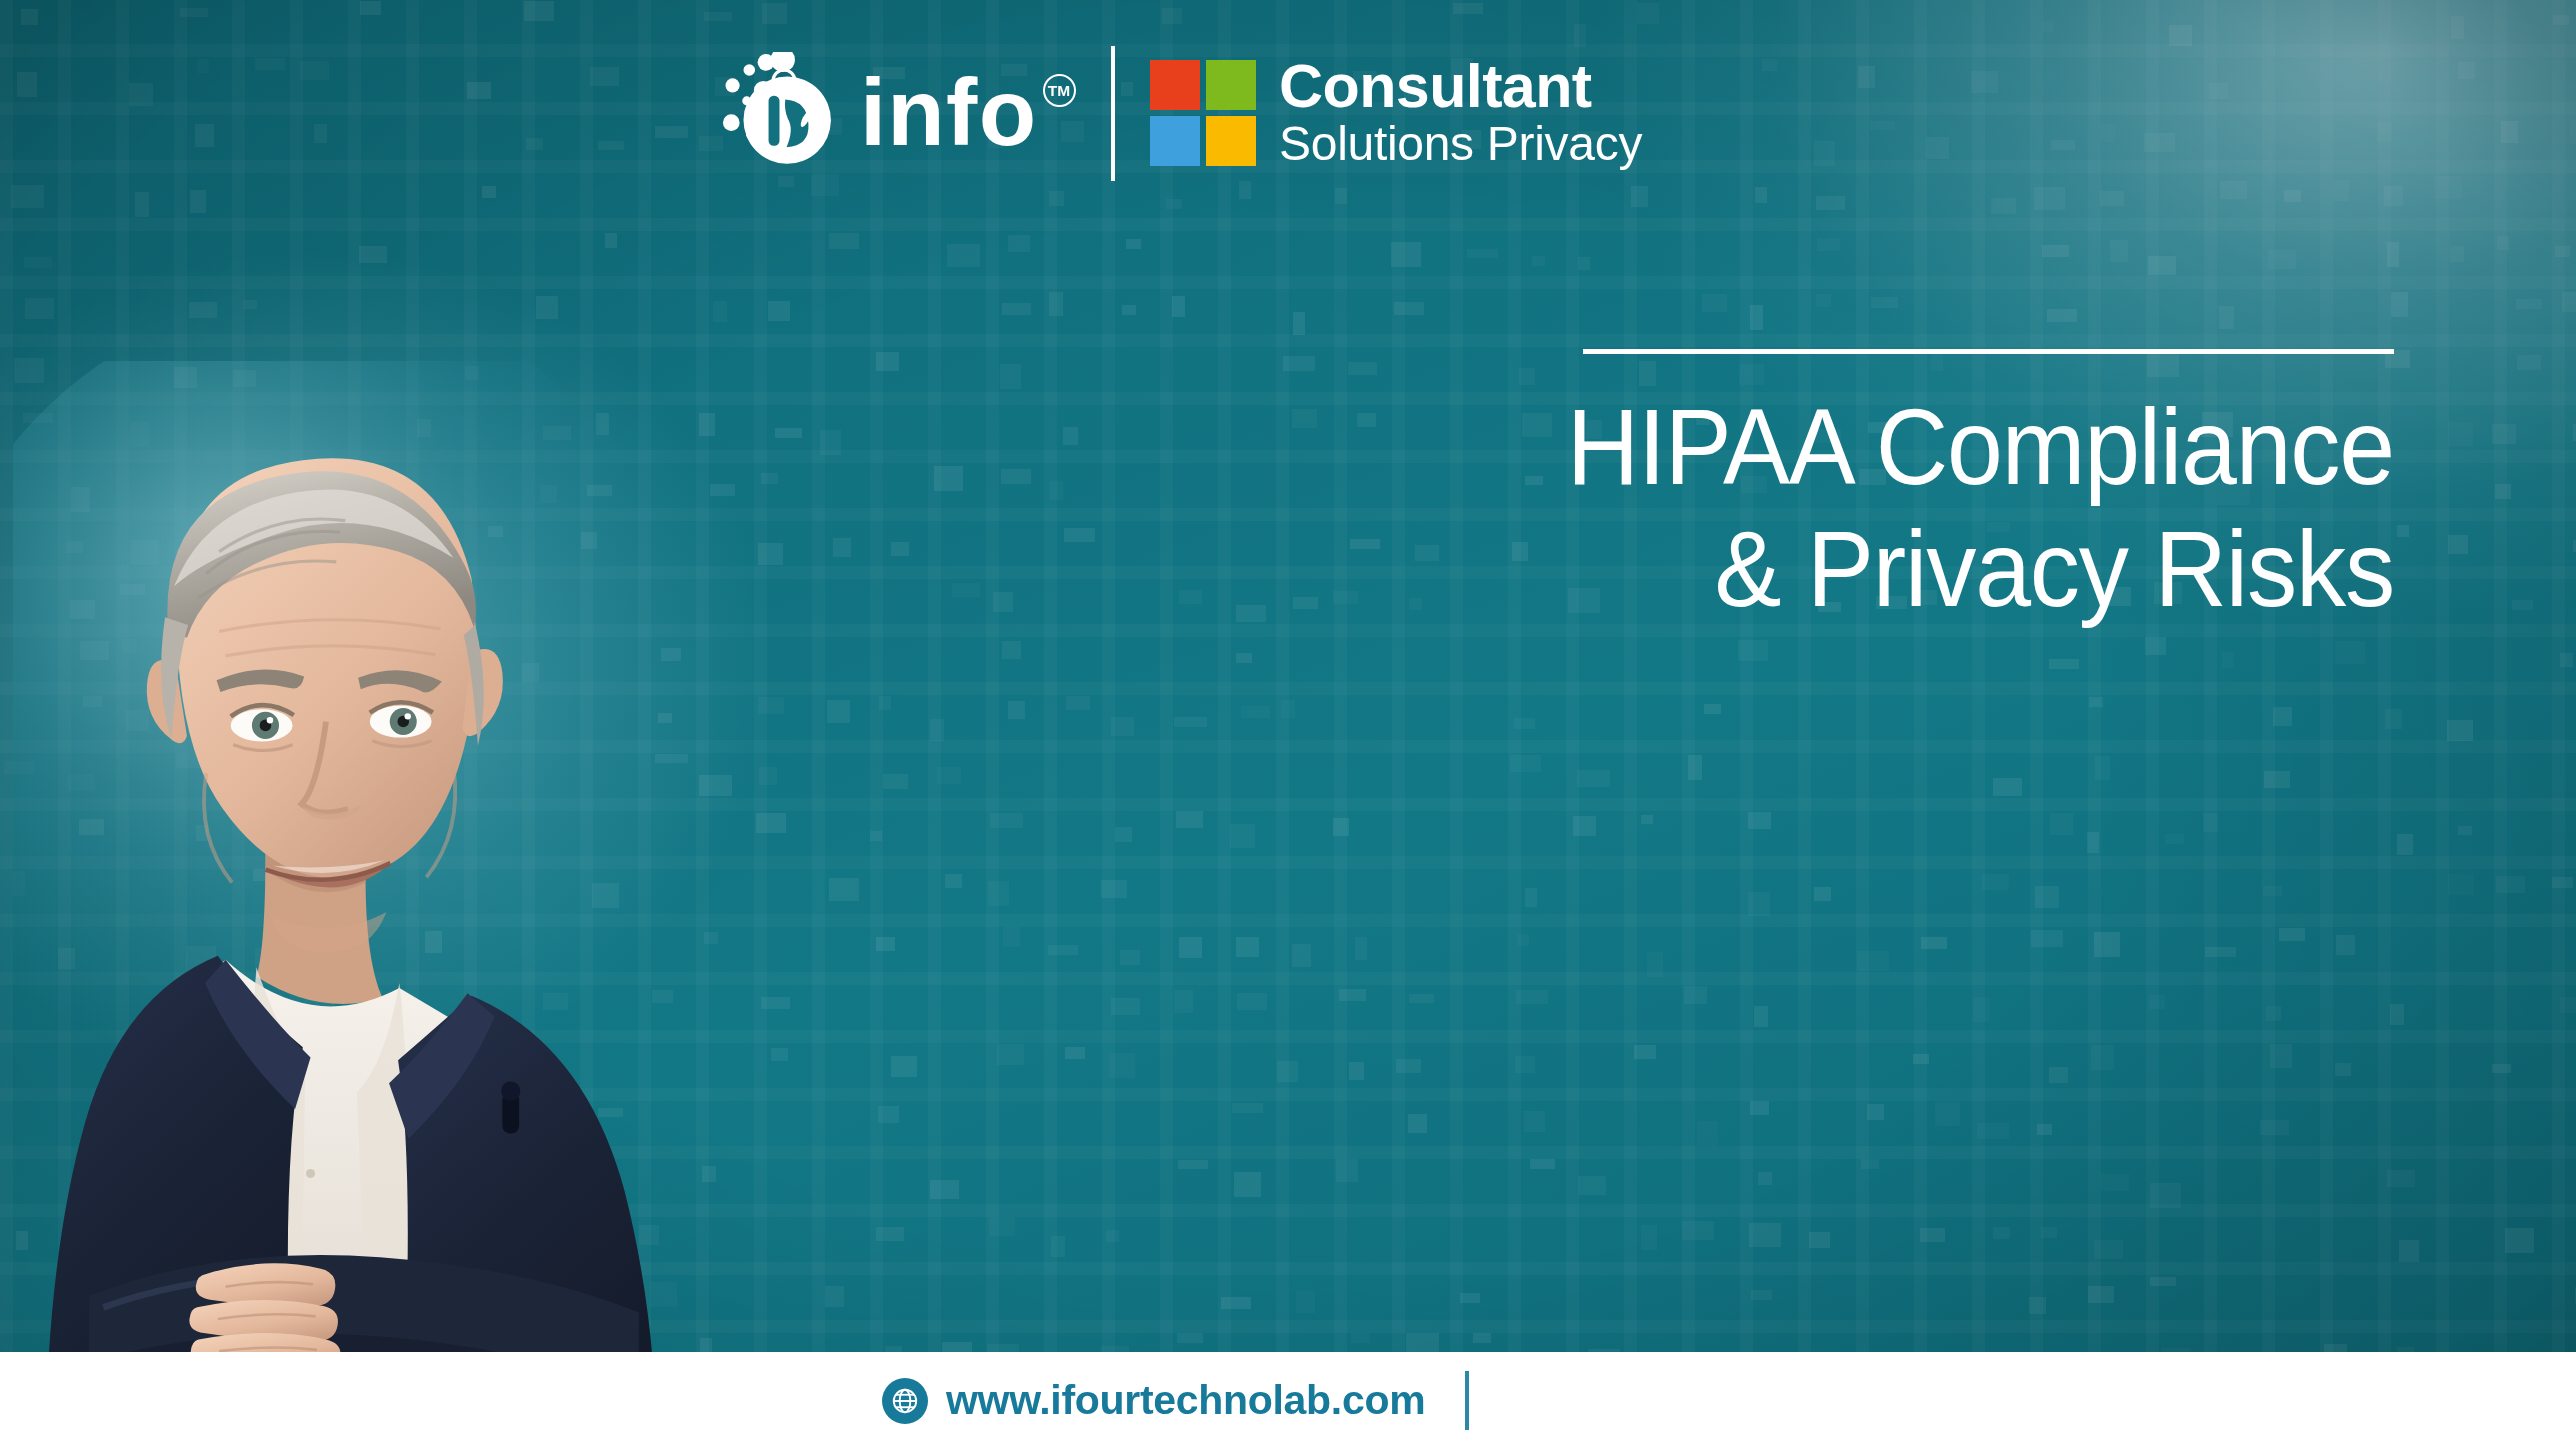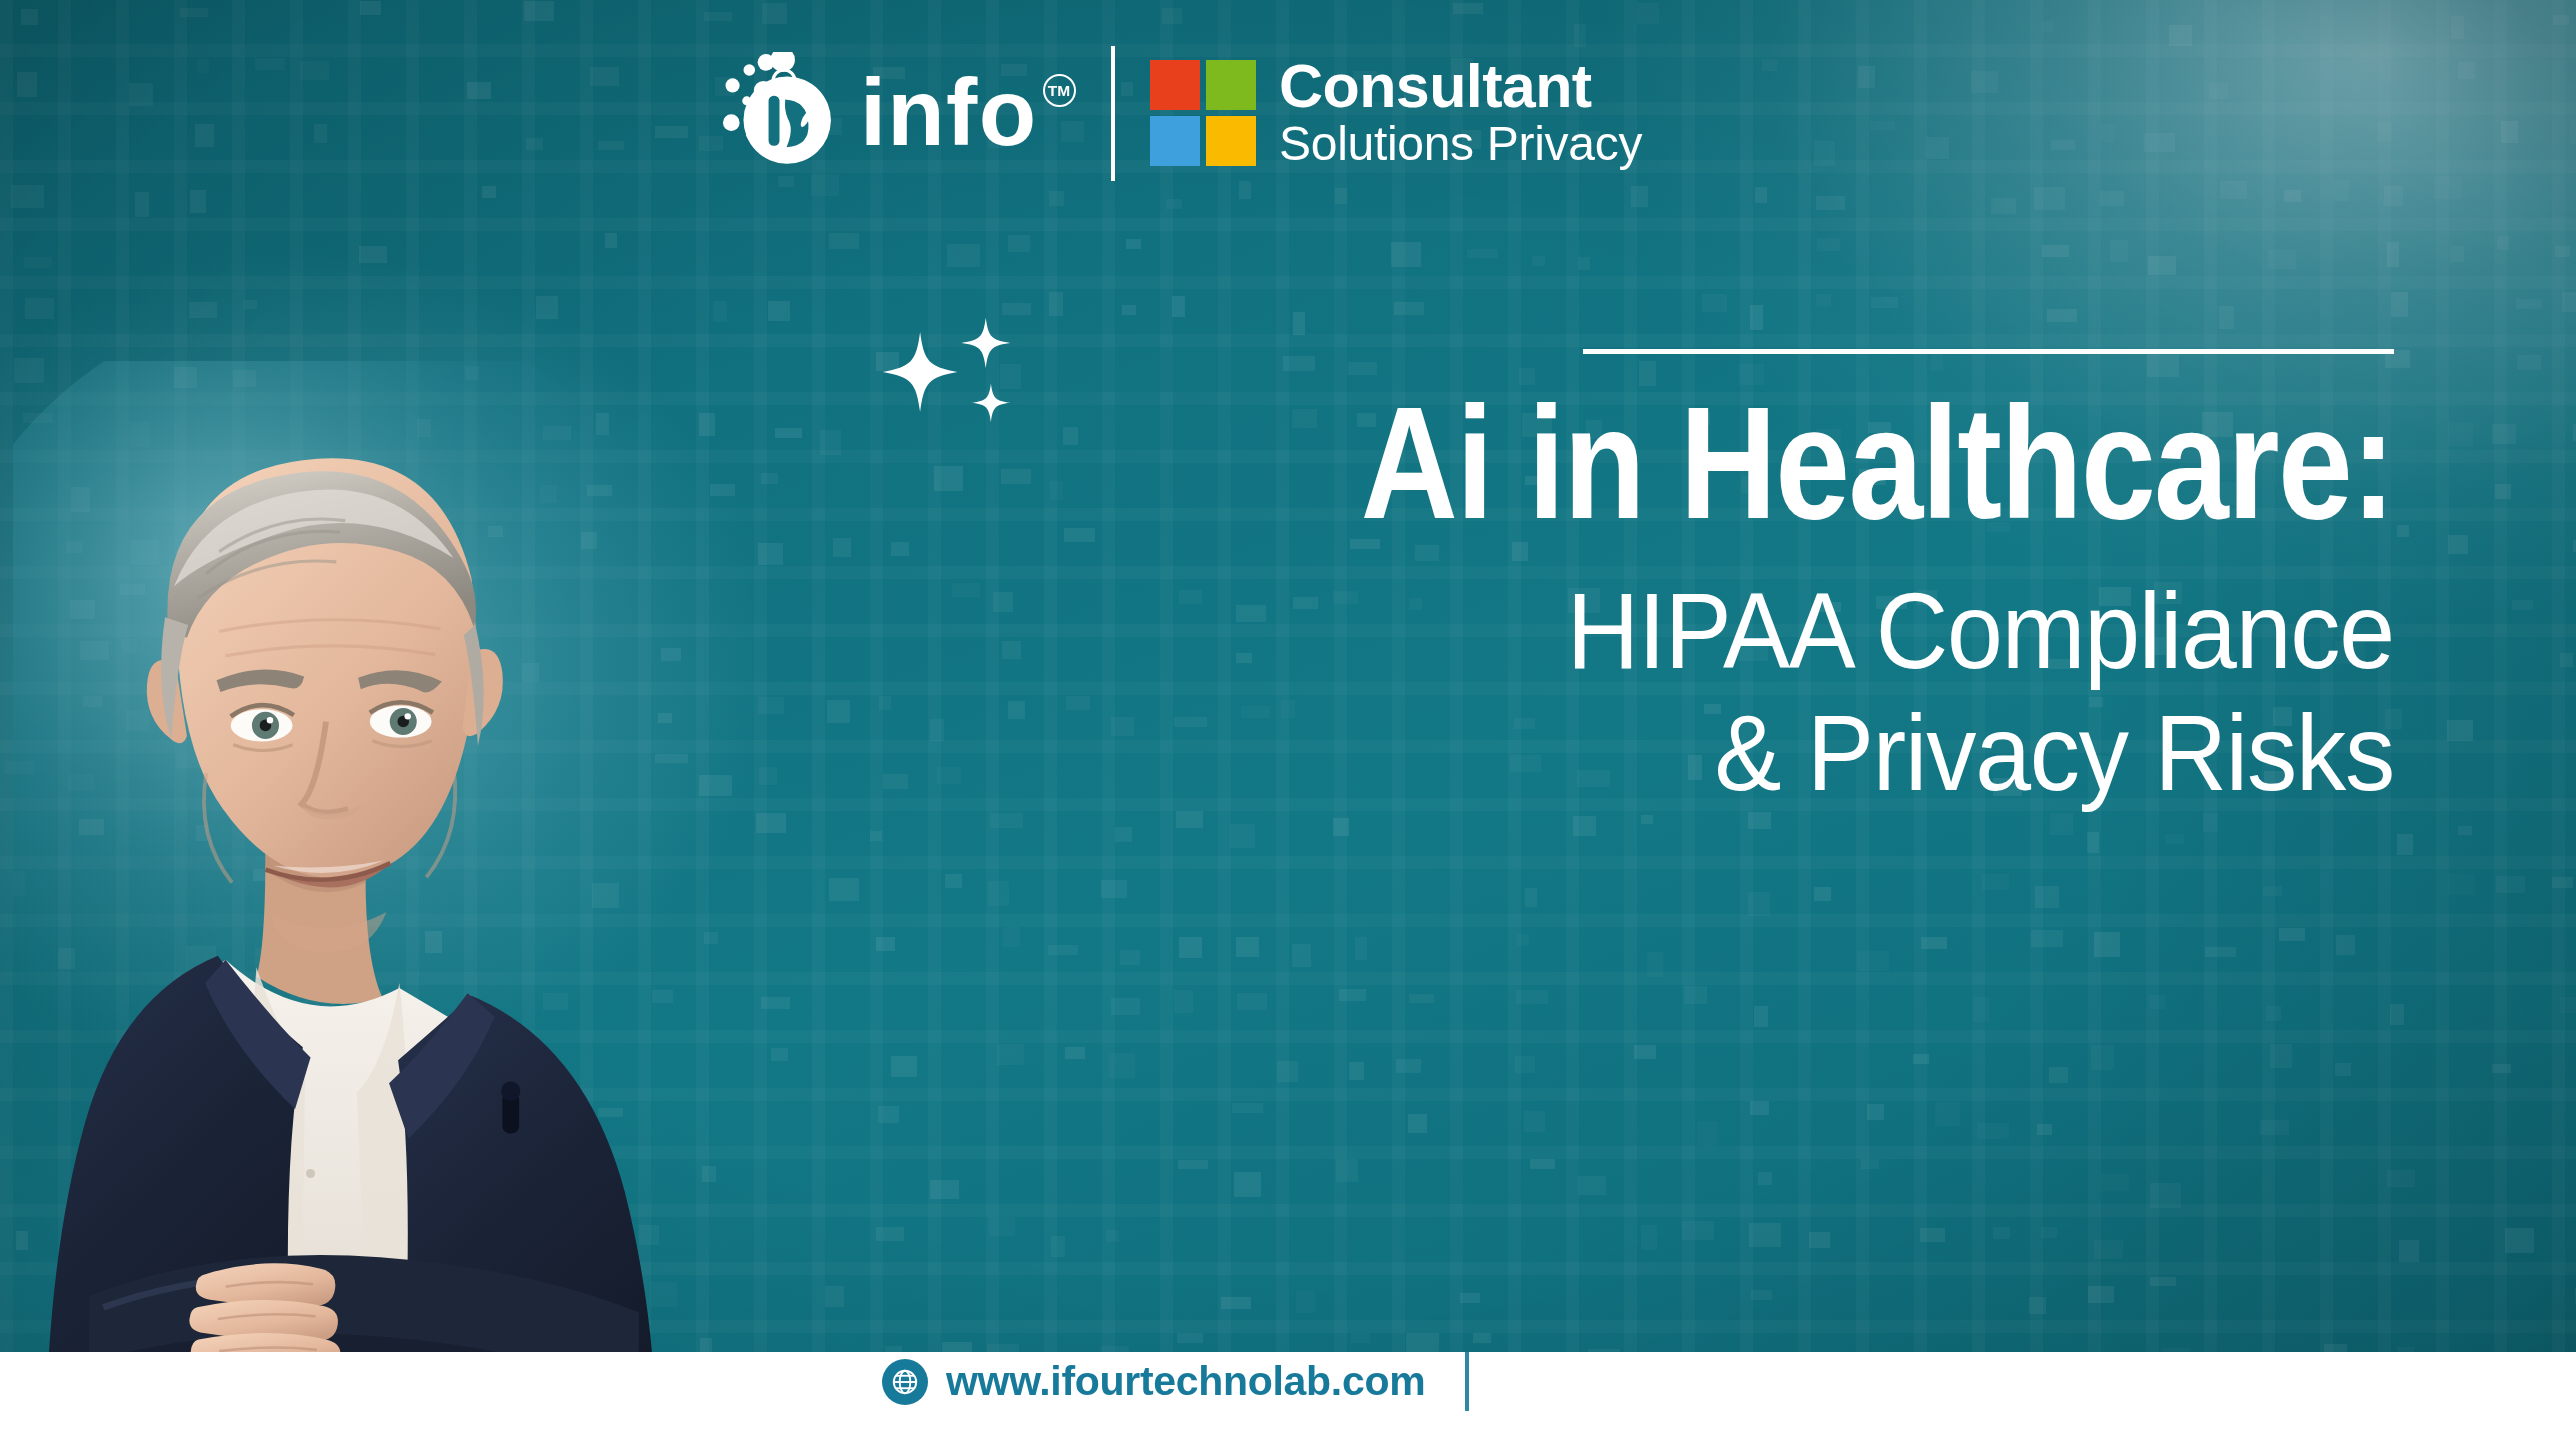--- a/index.html
+++ b/index.html
@@ -144,21 +144,21 @@
     font-size:48px; font-weight:400; color:#ffffff;
     line-height:1.14; text-align:right; letter-spacing:-0.3px;
     transform:scaleX(0.95); transform-origin:right center;
   }
 
   
   .footer {
     position:absolute; left:0; bottom:0;
     width:2576px; height:97px;
     background:#ffffff;
-    display:flex; align-items:flex-start;
+    display:flex; align-items:center;
   }
   .footer-inner {
     display:flex; align-items:center;
     margin-left:882px;
   }
   .fitem { display:flex; align-items:center; }
   .ficon {
     width:46px; height:46px; border-radius:50%;
     background:#177a9b;
     display:flex; align-items:center; justify-content:center;
@@ -693,30 +693,20 @@
         <div class="ms-line2">Solutions Privacy</div>
       </span>
     </div>
   </div>
 
   <div class="right-block">
 
 
     <div class="rule"></div>
 
-    <div class="title-row">
-      <span class="sparkles">
-        <svg viewBox="0 0 320 220" xmlns="http://www.w3.org/2000/svg" fill="#ffffff">
-          <path d="M112 28 C118 74 126 82 170 90 C126 98 118 106 112 152 C106 106 98 98 54 90 C98 82 106 74 112 28 Z"></path>
-          <path d="M214 6 C218 36 223 41 252 45 C223 49 218 54 214 84 C210 54 205 49 176 45 C205 41 210 36 214 6 Z"></path>
-          <path name="small" d="M222 108 C225 131 229 135 252 138 C229 141 225 145 222 168 C219 145 215 141 192 138 C215 135 219 131 222 108 Z"></path>
-        </svg>
-      </span>
-      <span class="main-title">Ai in Healthcare:</span>
-    </div>
 
     <div class="sub-title">
       <div>HIPAA Compliance</div>
       <div>&amp; Privacy Risks</div>
     </div>
   </div>
 
 
   <div class="speaker-photo">
     <svg viewBox="0 0 1320 1690" xmlns="http://www.w3.org/2000/svg">

